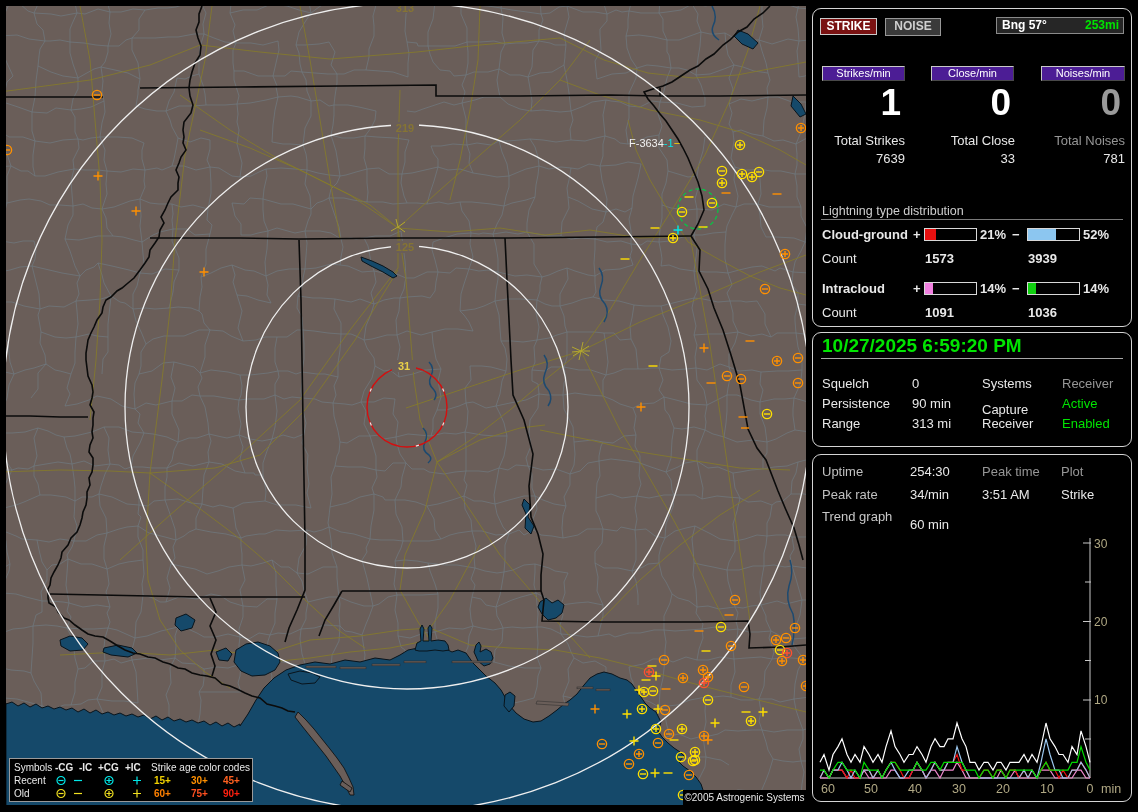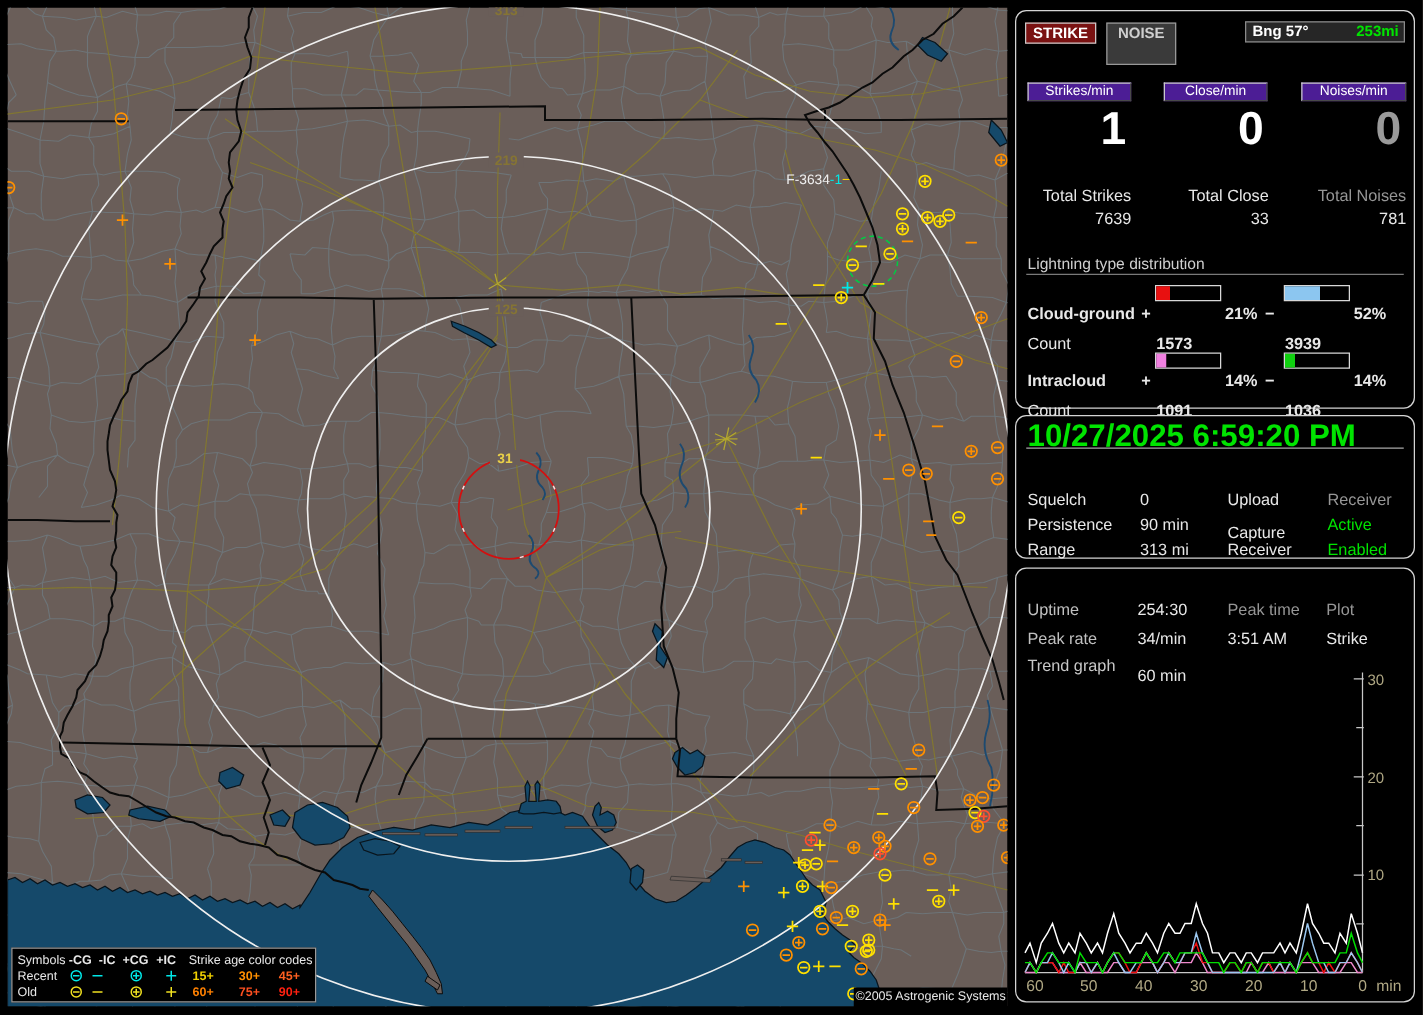--- a/index.html
+++ b/index.html
@@ -10,21 +10,21 @@
 .rv { fill:none; stroke:#1d4a70; stroke-width:1.5; }
 .st { fill:none; stroke:#0b0b0b; stroke-width:1.6; }
 .ring { fill:none; stroke:#efefef; stroke-width:1.3; }
 .rlab { font-size:11px; font-weight:bold; fill:#857434; }
 .box { position:absolute; left:812px; width:320px; background:#000;
   border:1px solid #d4d4d4; border-radius:9px; }
 .btnlab { position:absolute; height:15px; background:#4c1d95; border:1px solid #c9c9c9;
   border-bottom-color:#494949; border-right-color:#494949; color:#fff; font-size:11px;
   text-align:center; line-height:13px; }
 .t12 { font-size:12.5px; color:#e8e8e8; position:absolute; }
-.t13 { font-size:13px; color:#e8e8e8; position:absolute;margin-top:16px; }
+.t13 { font-size:13px; color:#e8e8e8; position:absolute; }
 .gray { color:#969696; }
 .grn { color:#00e400; }
 .bold { font-weight:bold; }
 .bar { position:absolute; width:53px; height:13px; border:1px solid #d8d8d8; background:#000; }
 .bar i { display:block; height:100%; }
 .num { position:absolute; font-size:37px; font-weight:bold; color:#fff; text-align:right; width:80px; }
 .num.gray { color:#9a9a9a; }
 </style></head>
 <body>
 <svg id="map" viewBox="6 6 800 799" width="800" height="799">
@@ -449,21 +449,21 @@
    <text x="144" y="38" fill="#ff8000">60+</text>
    <text x="181" y="38" fill="#ff5020">75+</text>
    <text x="213" y="38" fill="#ff2010">90+</text>
   </g>
  </svg>
 </div>
 <div class="abs" style="left:683px;top:790px;width:123px;height:16px;background:#000;color:#e8e8e8;font-size:10px;line-height:16px;text-align:center;white-space:nowrap;">©2005 Astrogenic Systems</div>
 
 <div class="box" style="top:8px;height:319px;">
  <div class="abs" style="left:7px;top:9px;width:57px;height:17px;background:#7a1212;border:1px solid #c9c9c9;color:#fff;font-weight:bold;font-size:12px;text-align:center;line-height:15px;">STRIKE</div>
- <div class="abs" style="left:72px;top:9px;width:56px;height:34px;background:#3a3a3a;border:1px solid #989898;color:#cfcfcf;font-weight:bold;font-size:12px;text-align:center;line-height:15px;">NOISE</div>
+ <div class="abs" style="left:72px;top:9px;width:56px;height:18px;background:#3a3a3a;border:1px solid #989898;color:#cfcfcf;font-weight:bold;font-size:12px;text-align:center;line-height:15px;">NOISE</div>
  <div class="abs" style="left:183px;top:8px;width:128px;height:17px;background:#262626;border:1px solid #8a8a8a;font-size:12px;font-weight:bold;line-height:15px;">
    <span style="color:#fff;padding-left:5px;">Bng 57°</span><span class="grn" style="float:right;padding-right:4px;">253mi</span></div>
  <div class="btnlab" style="left:9px;top:57px;width:83px;">Strikes/min</div>
  <div class="btnlab" style="left:118px;top:57px;width:83px;">Close/min</div>
  <div class="btnlab" style="left:228px;top:57px;width:84px;">Noises/min</div>
  <div class="num" style="left:8px;top:73px;">1</div>
  <div class="num" style="left:118px;top:73px;">0</div>
  <div class="num gray" style="left:228px;top:73px;">0</div>
  <div class="t13 abs" style="left:8px;top:124px;width:84px;text-align:right;">Total Strikes</div>
  <div class="t13 abs" style="left:118px;top:124px;width:84px;text-align:right;">Total Close</div>
@@ -497,25 +497,25 @@
  <div class="bar" style="left:214px;top:273px;">
       <i style="width:8px;background:#10d010;"></i>
     </div>
  <div class="t13 bold abs" style="left:270px;top:272px;">14%</div>
  <div class="t13 abs" style="left:9px;top:296px;">Count</div>
  <div class="t13 bold abs" style="left:112px;top:296px;">1091</div>
  <div class="t13 bold abs" style="left:215px;top:296px;">1036</div>
 </div>
 
 <div class="box" style="top:332px;height:115px;">
- <div class="abs grn bold" style="left:9px;top:2px;font-size:25px;">10/27/2025 6:59:20 PM</div>
+ <div class="abs grn bold" style="left:9px;top:2px;font-size:19px;">10/27/2025 6:59:20 PM</div>
  <div class="abs" style="left:8px;top:25px;width:302px;height:1px;background:#a8a8a8;"></div>
  <div class="t13 abs" style="left:9px;top:43px;">Squelch</div>
     <div class="t13 abs" style="left:99px;top:43px;">0</div>
- <div class="t13 abs" style="left:169px;top:43px;">Upload</div>
+ <div class="t13 abs" style="left:169px;top:43px;">Systems</div>
     <div class="t13 abs gray" style="left:249px;top:43px;">Receiver</div>
  <div class="t13 abs" style="left:9px;top:63px;">Persistence</div>
     <div class="t13 abs" style="left:99px;top:63px;">90 min</div>
  <div class="t13 abs" style="left:169px;top:69px;">Capture</div>
     <div class="t13 abs grn" style="left:249px;top:63px;">Active</div>
  <div class="t13 abs" style="left:9px;top:83px;">Range</div>
     <div class="t13 abs" style="left:99px;top:83px;">313 mi</div>
  <div class="t13 abs" style="left:169px;top:83px;">Receiver</div>
     <div class="t13 abs grn" style="left:249px;top:83px;">Enabled</div>
 </div>

